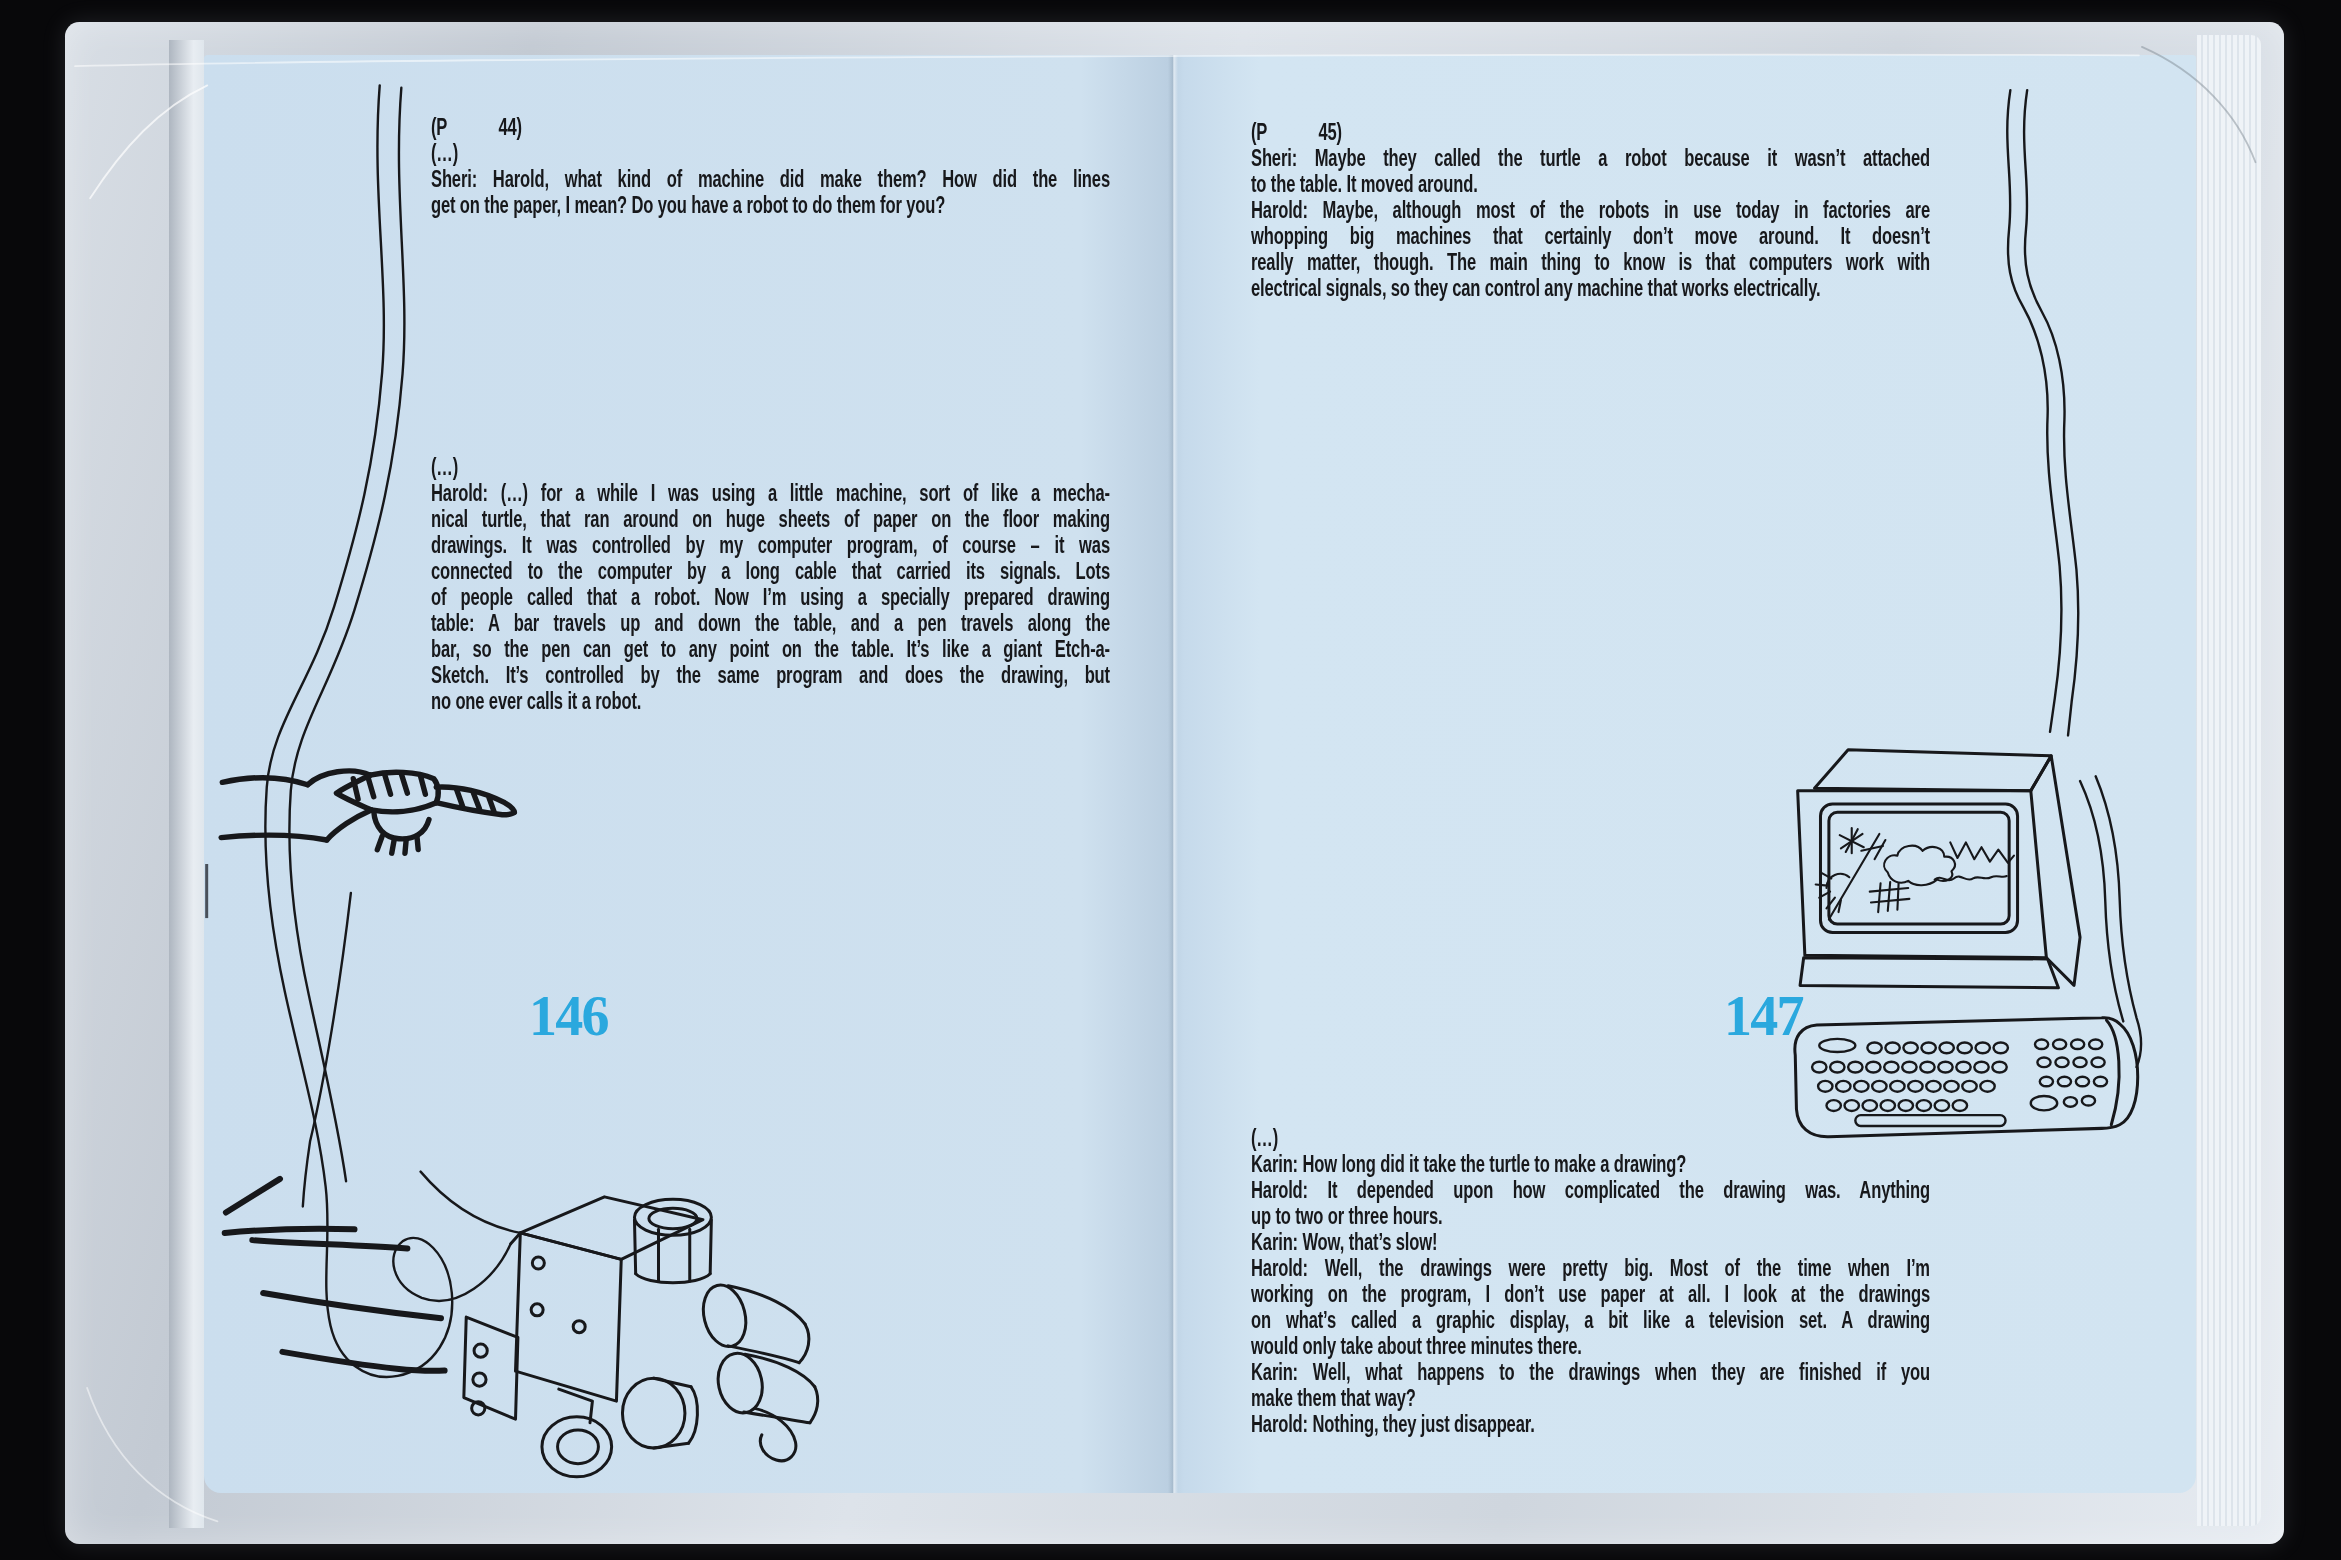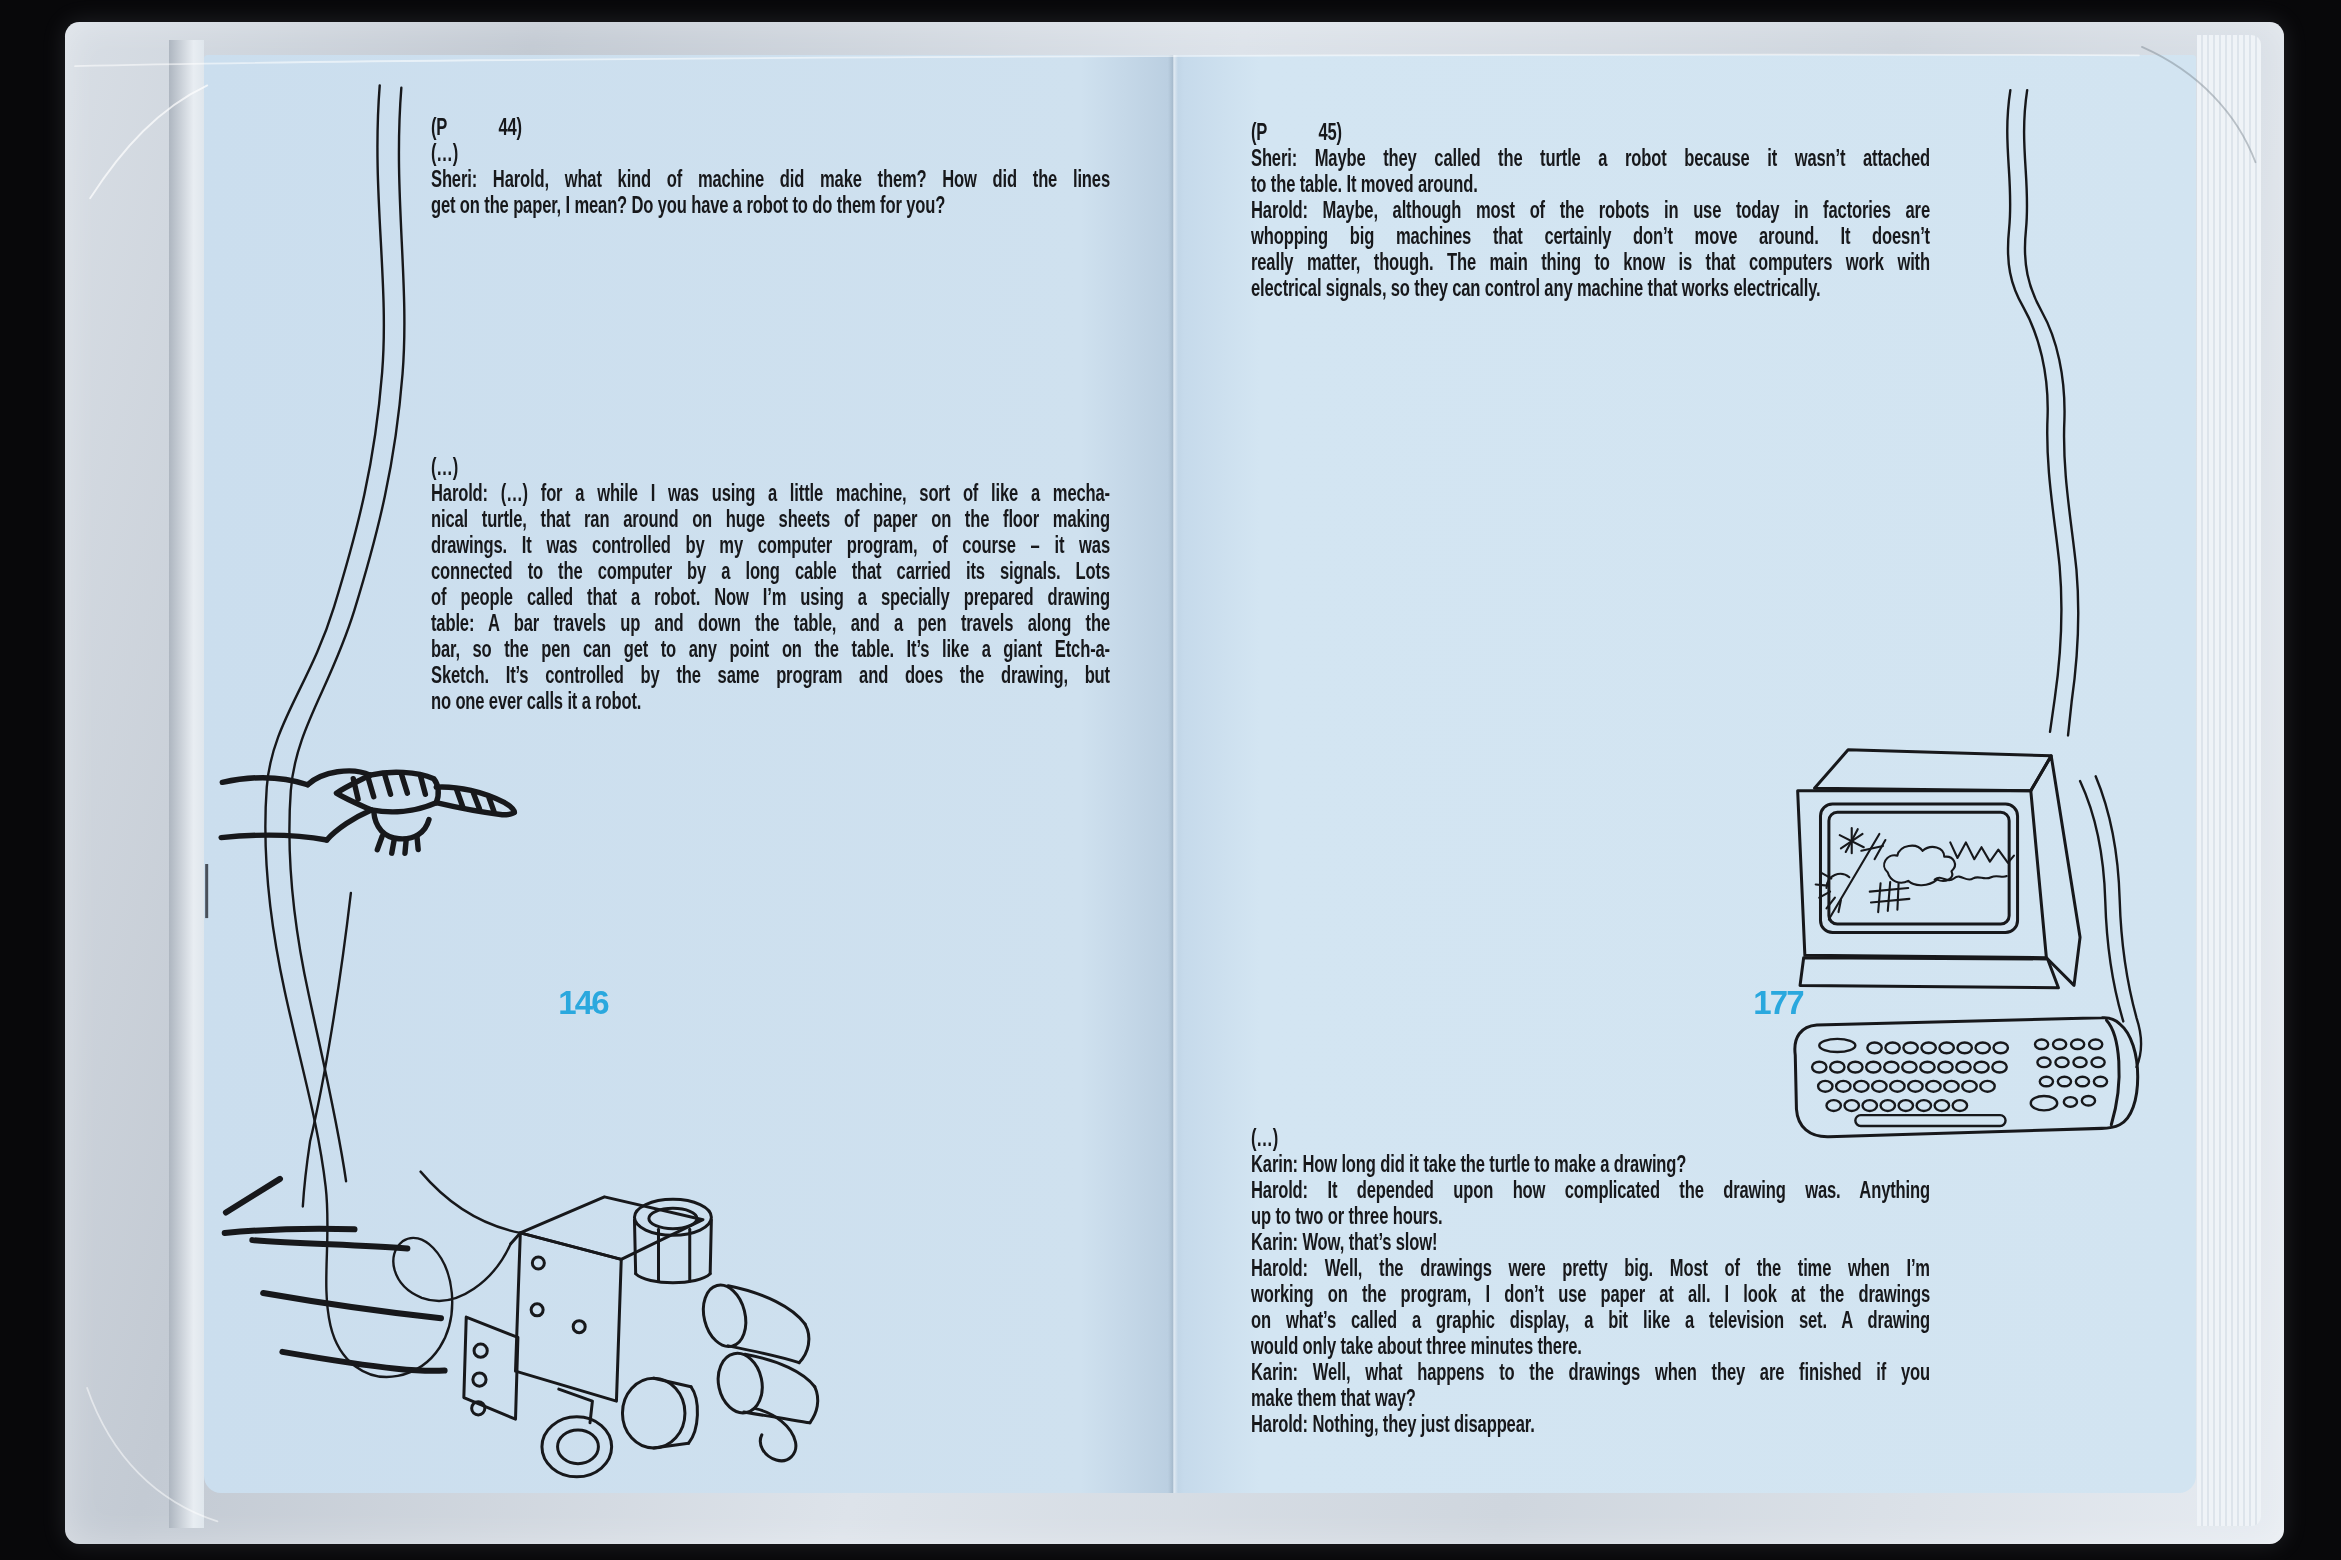--- a/index.html
+++ b/index.html
@@ -20,22 +20,22 @@
   .gutter{position:absolute;left:1168px;top:55px;width:9.6px;height:1438px;
           background:linear-gradient(90deg,rgba(110,130,150,0) 0%,rgba(110,130,150,.28) 45%,rgba(255,255,255,.5) 60%,rgba(110,130,150,0) 100%);}
   
   .tb{position:absolute;color:#17181b;font-weight:bold;font-size:23px;line-height:26px;
       letter-spacing:-0.2px;transform:scaleX(0.72);transform-origin:0 0;width:943px;}
   .tline{text-align:justify;text-align-last:justify;}
   .tlast{text-align-last:left;}
   .hline{display:flex;align-items:baseline;}
   .hgap{display:inline-block;width:71px;}
   .ell{text-align:left;}
-  .pagenum{position:absolute;width:108px;text-align:center;color:#2aa8de;
-      font-family:Liberation Sans, sans-serif;font-weight:bold;font-size:33px;letter-spacing:-1.8px;}
+  .pagenum{position:absolute;width:108px;color:#2aa8de;
+      font-family:Liberation Serif, serif;font-weight:bold;font-size:56px;letter-spacing:-1.8px;}
   svg.art{position:absolute;left:0;top:0;pointer-events:none;}
   .sketch{stroke:#17181b;fill:none;stroke-linecap:round;stroke-linejoin:round;}
 </style>
 </head>
 <body>
 
 <div class="stage">
   <div class="sleeve"></div>
   <div class="edge-left"></div>
   <div class="edge-right"></div>
@@ -98,21 +98,21 @@
         <div class="tline">Harold: Well, the drawings were pretty big. Most of the time when I’m</div>
         <div class="tline">working on the program, I don’t use paper at all. I look at the drawings</div>
         <div class="tline">on what’s called a graphic display, a bit like a television set. A drawing</div>
         <div class="tline tlast">would only take about three minutes there.</div>
         <div class="tline">Karin: Well, what happens to the drawings when they are finished if you</div>
         <div class="tline tlast">make them that way?</div>
         <div class="tline tlast">Harold: Nothing, they just disappear.</div>
       </div>
   </div>
 
-  <div class="pagenum" style="left:1724px;top:984px;">177</div>
+  <div class="pagenum" style="left:1724px;top:984px;">147</div>
 
   <svg class="art" width="2342" height="1561" viewBox="0 0 3898 2598">
 
     <g fill="none" stroke-linecap="round">
       <path d="M150,330 C205,245 265,180 345,142" stroke="rgba(255,255,255,.7)" stroke-width="3"></path>
       <path d="M125,110 C700,96 2600,88 3560,92" stroke="rgba(255,255,255,.55)" stroke-width="3"></path>
       <path d="M3565,78 C3660,120 3724,190 3754,270" stroke="rgba(120,130,140,.45)" stroke-width="3"></path>
       <path d="M145,2310 C185,2425 262,2500 362,2532" stroke="rgba(255,255,255,.5)" stroke-width="3"></path>
     </g>
 

